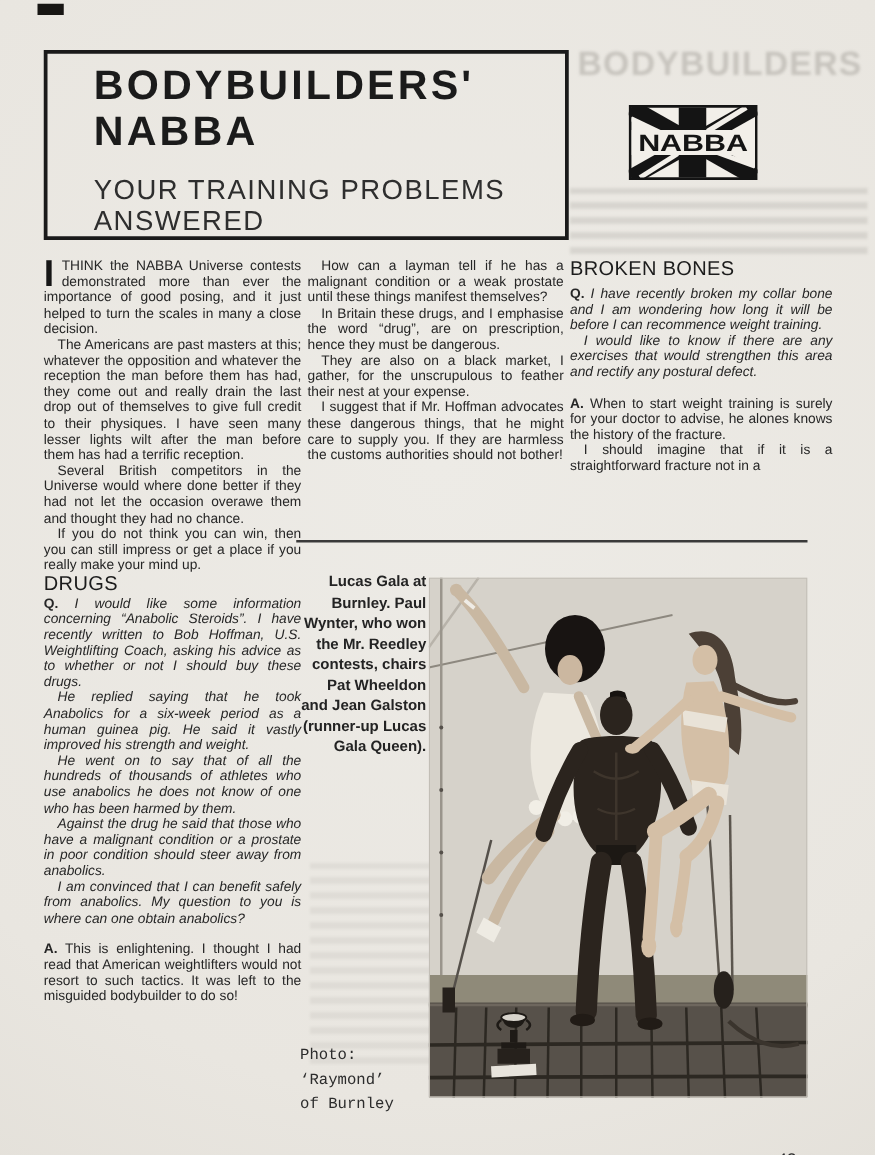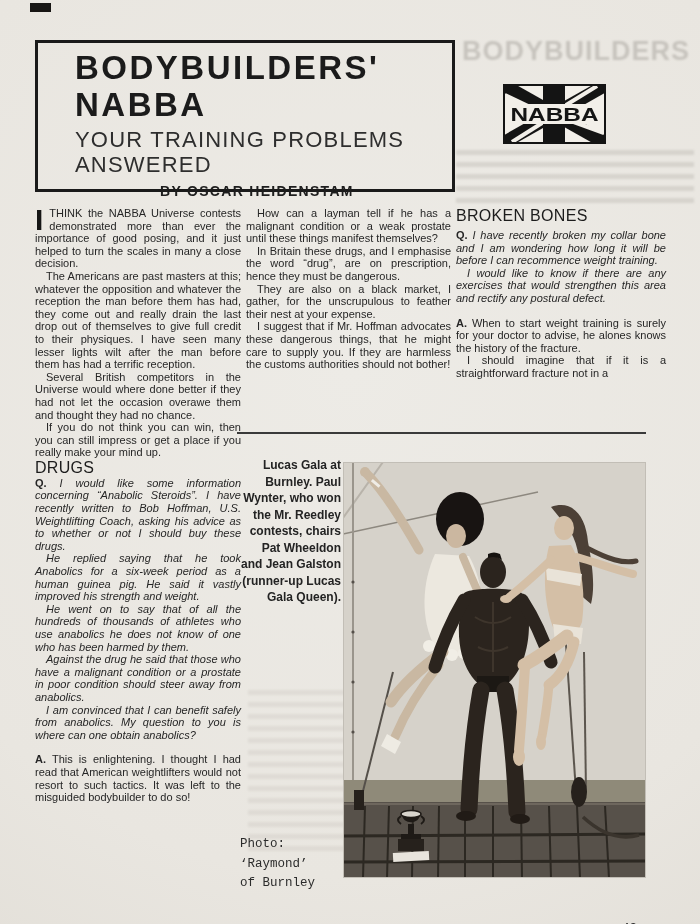--- a/index.html
+++ b/index.html
@@ -16,21 +16,21 @@
     font-size:27px; letter-spacing:1px; color:#8f8b84; opacity:.38; filter:blur(1.3px); }
   .ghost-block { position:absolute; filter:blur(1.1px);
     background:repeating-linear-gradient(180deg, rgba(110,105,98,.22) 0 5px, rgba(110,105,98,0) 5px 12px); }
   .ghost-a { left:456px; top:150px; width:238px; height:56px; opacity:.7; }
   .ghost-b { left:248px; top:690px; width:196px; height:165px; opacity:.42; }
 
   .header-box { position:absolute; left:35px; top:40px; width:420px; height:152px;
     border:3px solid #1a1a1a; box-sizing:border-box; padding:6px 17px 0 37px; }
   .t1 { font-size:33px; font-weight:bold; letter-spacing:2.5px; line-height:37px; color:#1b1b1b; }
   .sub { font-size:22px; letter-spacing:1.2px; line-height:25px; color:#2e2e2e; }
-  .sub.first { margin-top:4px; }
+  .sub.first { margin-top:16px; }
   .byline { font-size:14px; font-weight:bold; letter-spacing:1.3px; margin:6px 0 0 85px; color:#1d1d1d; }
 
   .flag { position:absolute; left:503px; top:84px; }
 
   .col { position:absolute; top:207px; font-size:11px; line-height:12.6px; text-align:justify; color:#262626; }
   .col p { margin:0; }
   .ind { text-indent:11px; }
   .q { font-style:italic; }
   .pfx { font-style:normal; font-weight:bold; }
   .heading { font-size:16px; font-weight:normal; letter-spacing:.3px; margin:13px 0 3px; line-height:18px; color:#1c1c1c; font-style:normal; }
@@ -60,21 +60,20 @@
 
   <div class="ghost-title">BODYBUILDERS</div>
   <div class="ghost-block ghost-a"></div>
   <div class="ghost-block ghost-b"></div>
 
   <div class="header-box">
     <div class="t1">BODYBUILDERS'</div>
     <div class="t1">NABBA</div>
     <div class="sub first">YOUR TRAINING PROBLEMS</div>
     <div class="sub">ANSWERED</div>
-    <div class="byline">BY OSCAR HEIDENSTAM</div>
   </div>
 
   <svg class="flag" width="103" height="60" viewBox="0 0 103 60" aria-hidden="true">
     <rect x="1" y="1" width="101" height="58" fill="#f2efe9" stroke="#141414" stroke-width="2"></rect>
     <g stroke="#141414" stroke-width="13">
       <line x1="2" y1="2" x2="51.5" y2="30"></line>
       <line x1="101" y1="2" x2="51.5" y2="30"></line>
       <line x1="2" y1="58" x2="51.5" y2="30"></line>
       <line x1="101" y1="58" x2="51.5" y2="30"></line>
     </g>

